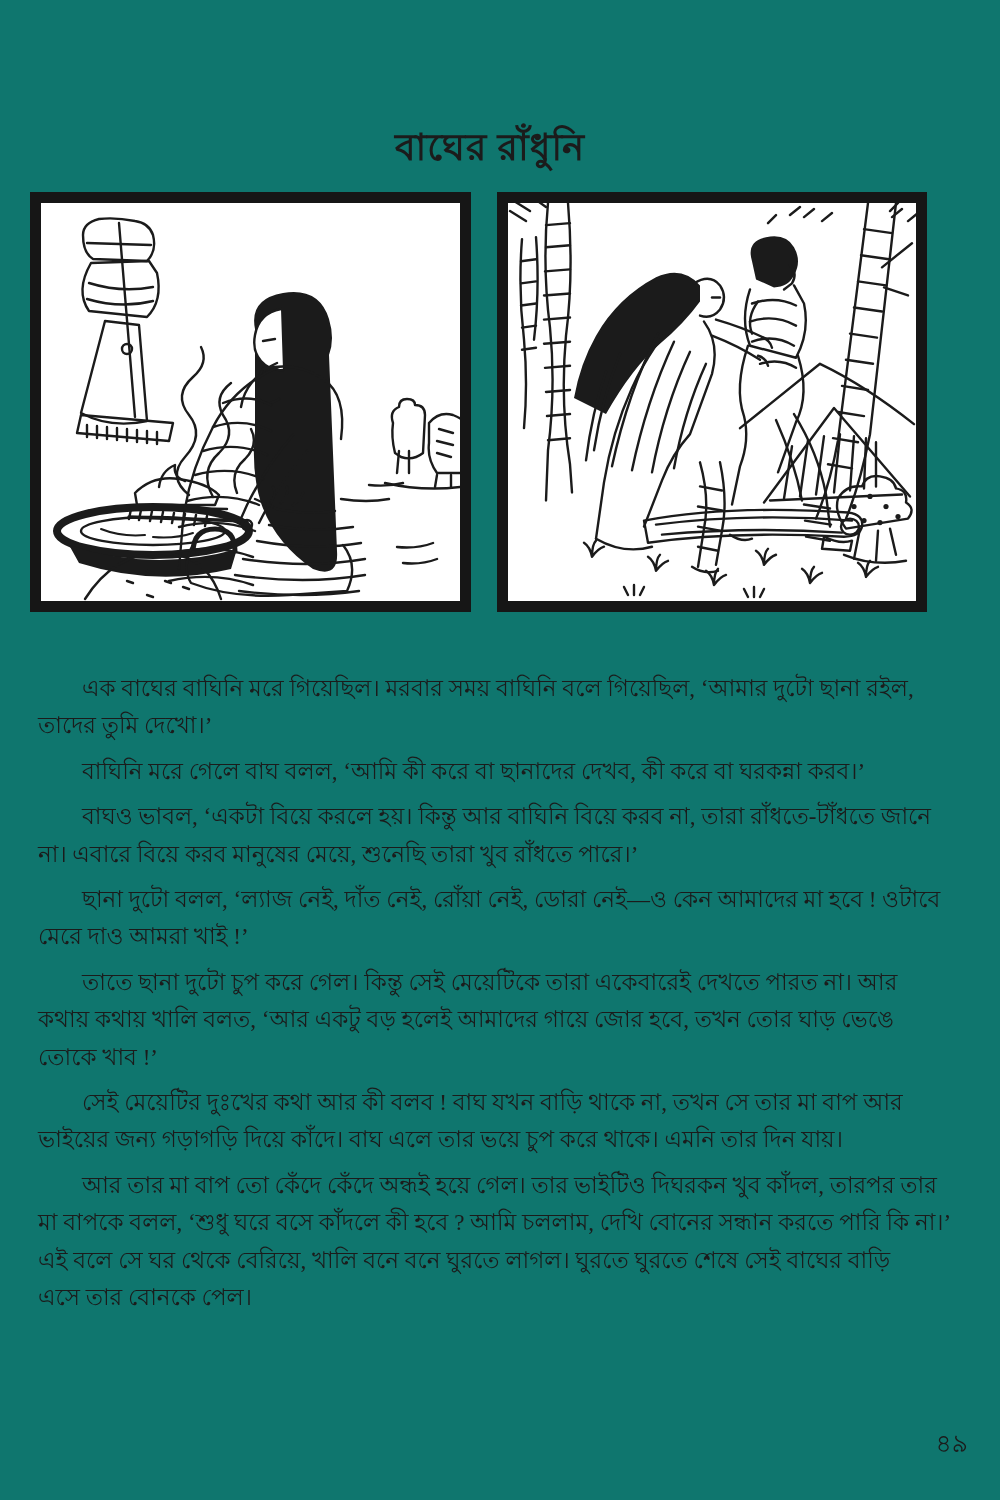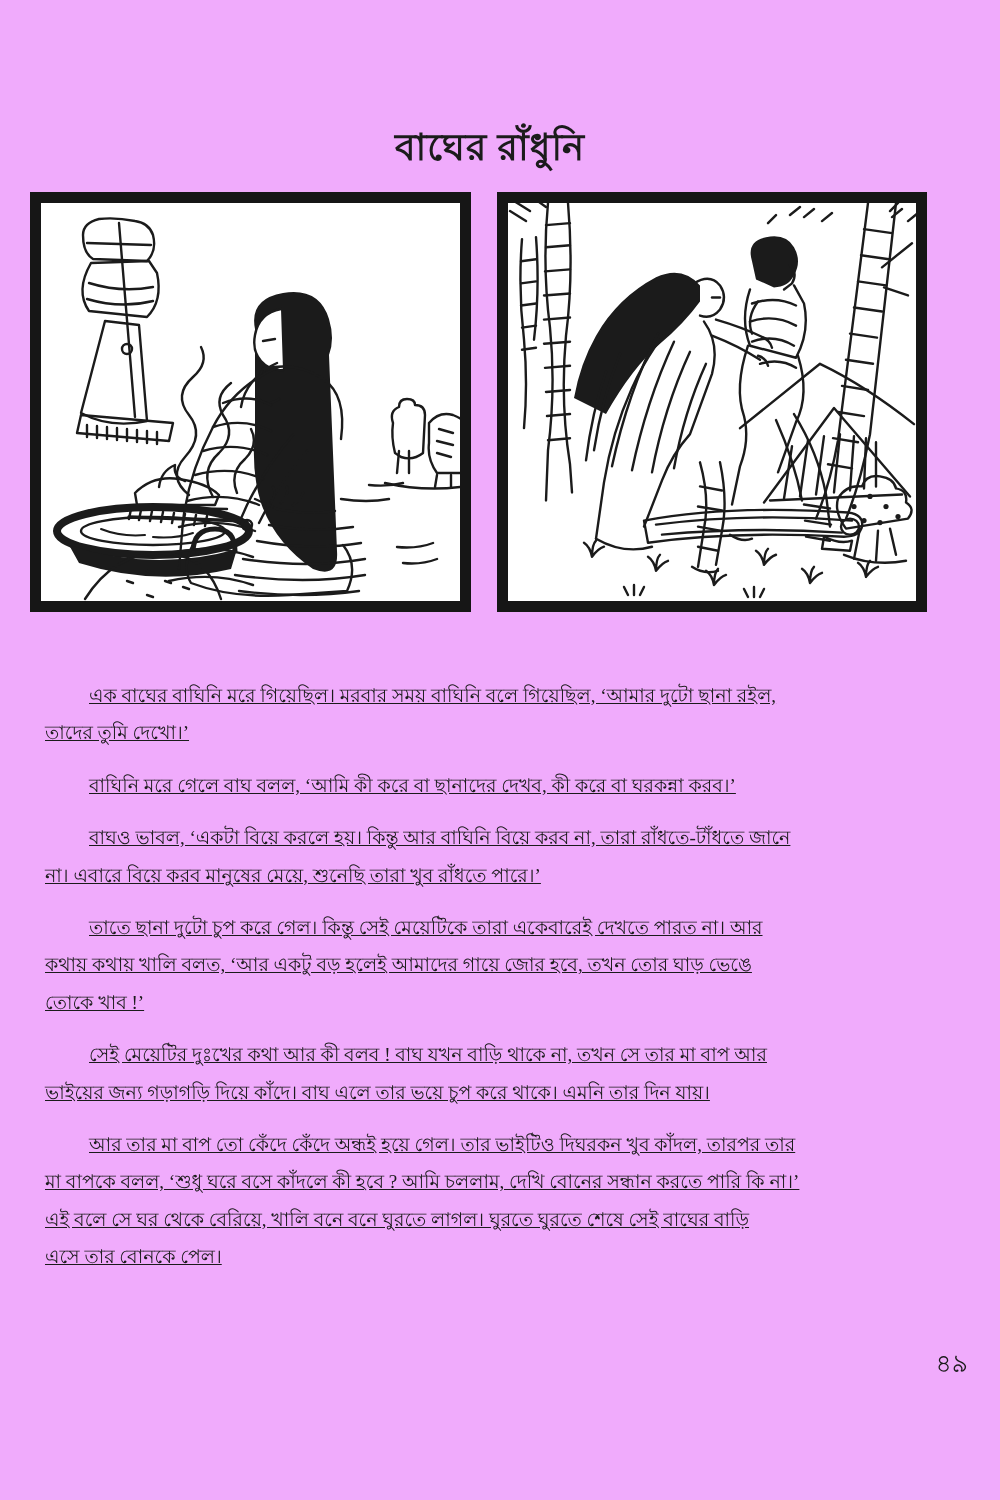--- a/index.html
+++ b/index.html
@@ -1,20 +1,20 @@
 <!DOCTYPE html>
 <html><head>
 <meta charset="utf-8">
 <style>
   html,body { margin:0; padding:0; background:#e8e8e6; }
   .page {
     position:relative;
     width:1000px; height:1500px;
     margin:0 auto;
-    background:#f0abfc;
+    background:#0f766e;
     font-family:"Liberation Serif","DejaVu Sans",serif;
     color:#1b1b1b;
     overflow:hidden;
   }
   .title {
     position:absolute;
     top:118px; left:0; width:980px;
     text-align:center;
     font-size:37px;
     font-weight:700;
@@ -34,30 +34,29 @@
   }
   .plate.left  { width:441px; }
   .plate.right { width:430px; }
   .plate svg { display:block; width:100%; height:100%; }
   .story {
     position:absolute;
     top:662px; left:30px;
     width:942px;
   }
   .story p {
-    margin:15px;
-    font-size:19px;
+    margin:8px;
+    font-size:23px;
     line-height:37.4px;
     white-space:pre-line;
     text-indent:44px;
-    text-decoration:underline;
   }
   .page-number {
     position:absolute;
-    top:1344px; right:32px;
+    top:1424px; right:32px;
     font-size:25px;
   }
 </style>
 </head>
 <body>
 
 <div class="page">
 
   <div class="title">বাঘের রাঁধুনি</div>
 
@@ -221,20 +220,22 @@
       </svg>
     </div>
   </div>
 
   <div class="story">
     <p>এক বাঘের বাঘিনি মরে গিয়েছিল। মরবার সময় বাঘিনি বলে গিয়েছিল, ‘আমার দুটো ছানা রইল,
 তাদের তুমি দেখো।’</p>
     <p>বাঘিনি মরে গেলে বাঘ বলল, ‘আমি কী করে বা ছানাদের দেখব, কী করে বা ঘরকন্না করব।’</p>
     <p>বাঘও ভাবল, ‘একটা বিয়ে করলে হয়। কিন্তু আর বাঘিনি বিয়ে করব না, তারা রাঁধতে-টাঁধতে জানে
 না। এবারে বিয়ে করব মানুষের মেয়ে, শুনেছি তারা খুব রাঁধতে পারে।’</p>
+    <p>ছানা দুটো বলল, ‘ল্যাজ নেই, দাঁত নেই, রোঁয়া নেই, ডোরা নেই—ও কেন আমাদের মা হবে ! ওটাবে
+মেরে দাও আমরা খাই !’</p>
     <p>তাতে ছানা দুটো চুপ করে গেল। কিন্তু সেই মেয়েটিকে তারা একেবারেই দেখতে পারত না। আর
 কথায় কথায় খালি বলত, ‘আর একটু বড় হলেই আমাদের গায়ে জোর হবে, তখন তোর ঘাড় ভেঙে
 তোকে খাব !’</p>
     <p>সেই মেয়েটির দুঃখের কথা আর কী বলব ! বাঘ যখন বাড়ি থাকে না, তখন সে তার মা বাপ আর
 ভাইয়ের জন্য গড়াগড়ি দিয়ে কাঁদে। বাঘ এলে তার ভয়ে চুপ করে থাকে। এমনি তার দিন যায়।</p>
     <p>আর তার মা বাপ তো কেঁদে কেঁদে অন্ধই হয়ে গেল। তার ভাইটিও দিঘরকন খুব কাঁদল, তারপর তার
 মা বাপকে বলল, ‘শুধু ঘরে বসে কাঁদলে কী হবে ? আমি চললাম, দেখি বোনের সন্ধান করতে পারি কি না।’
 এই বলে সে ঘর থেকে বেরিয়ে, খালি বনে বনে ঘুরতে লাগল। ঘুরতে ঘুরতে শেষে সেই বাঘের বাড়ি
 এসে তার বোনকে পেল।</p>
   </div>

